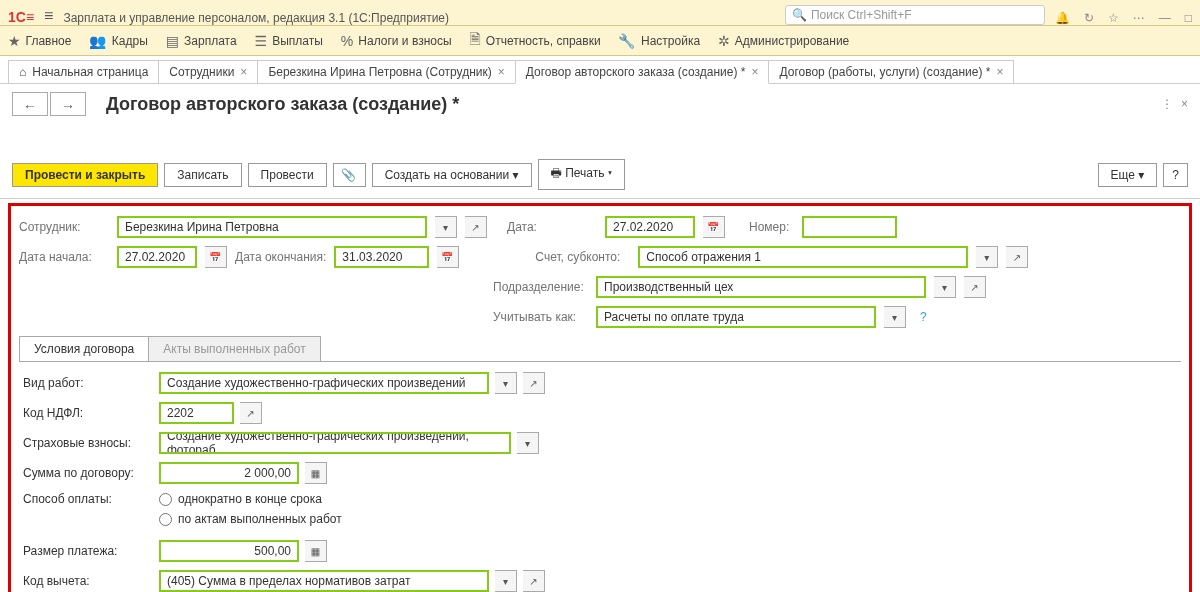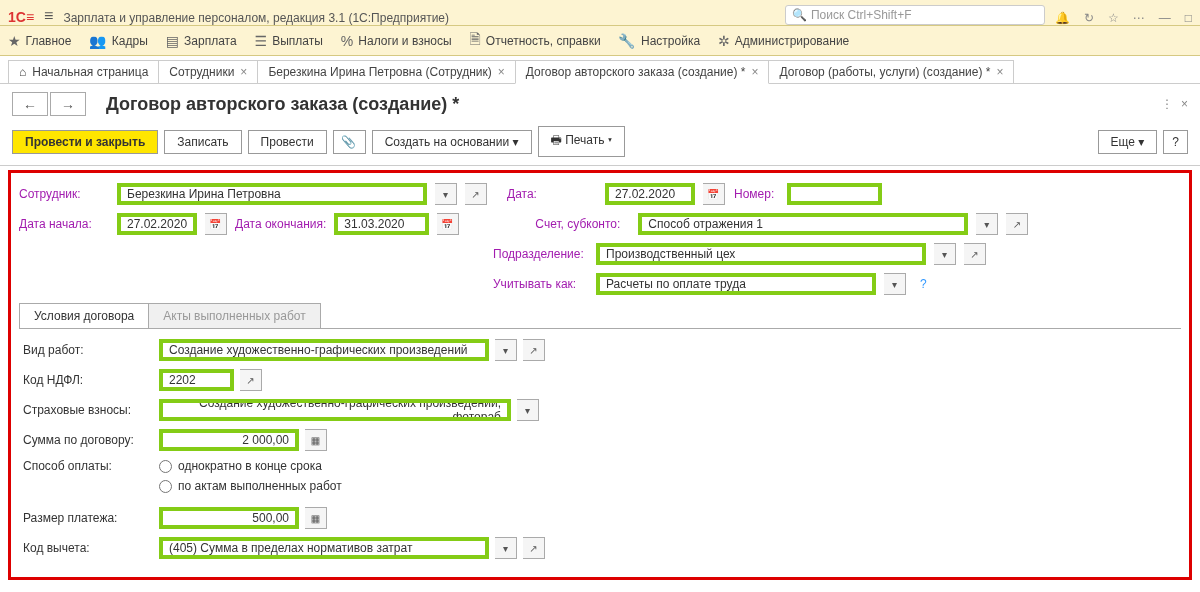--- a/index.html
+++ b/index.html
@@ -16,28 +16,28 @@
 .tabbar { background: #fff; border-bottom: 1px solid #ccc; height: 28px; display: flex; align-items: flex-end; padding: 0 8px; gap: 0; }
 .tab { border: 1px solid #ccc; border-bottom: none; padding: 4px 10px; display: flex; align-items: center; gap: 6px; color: #444; background: #fff; margin-right: -1px; position: relative; }
 .tab.active { border-bottom: 1px solid #fff; top: 1px; z-index: 2; }
 .tab .close { color: #888; cursor: pointer; }
 .header { display: flex; align-items: center; padding: 8px 12px 6px; gap: 10px; }
 .header .nav { display: flex; gap: 2px; }
 .header .navbtn { border: 1px solid #aaa; padding: 3px 10px; background: #fff; font-size: 14px; color: #555; }
 .header h1 { font-size: 18px; font-weight: bold; color: #333; margin-left: 10px; }
 .header .right { margin-left: auto; display: flex; gap: 8px; color: #888; }
 .toolbar { display: flex; align-items: center; padding: 4px 12px 8px; gap: 6px; border-bottom: 1px solid #ccc; }
-.btn { border: 1px solid #999; background: #fff; padding: 4px 12px; cursor: pointer; color: #333; }
+.btn { border: 1px solid #999; background: #fff; padding: 4px 12px; cursor: pointer; color: #333; margin-top: 33px; }
 .btn.primary { background: #ffe600; border-color: #999; font-weight: bold; }
 .btn.icon { padding: 4px 8px; }
 .toolbar .spacer { flex: 1; }
 .redbox { border: 3px solid #d00; margin: 4px 8px; padding: 10px 8px 10px; }
 .row { display: flex; align-items: center; gap: 8px; margin-bottom: 8px; }
-.lbl { color: #a21caf; min-width: 90px; }
-.input { border: 4px solid #84cc16; padding: 6px 6px; background: #fff; height: 22px; display: flex; align-items: center; text-align: right; }
+.lbl { color: #737373; min-width: 90px; }
+.input { border: 2px solid #84cc16; padding: 6px 6px; background: #fff; height: 22px; display: flex; align-items: center; }
 .ibtn { border: 1px solid #aaa; border-left: none; background: #f5f5f5; width: 22px; height: 22px; display: flex; align-items: center; justify-content: center; font-size: 10px; color: #555; cursor: pointer; }
 .tabs2 { display: flex; border-bottom: 1px solid #aaa; margin-top: 6px; }
 .tab2 { border: 1px solid #aaa; border-bottom: none; padding: 5px 14px; background: #fff; color: #333; margin-right: -1px; }
 .tab2.inactive { background: #f0f0f0; color: #999; }
 .tabcontent { padding: 10px 4px 0; }
 .row2 { display: flex; align-items: center; margin-bottom: 8px; gap: 6px; }
 .lbl2 { min-width: 130px; color: #333; }
 .radio { display: flex; align-items: center; gap: 6px; margin-bottom: 6px; }
 .radio input { accent-color: #f0c400; }
 .radio.sel { outline: 1px dotted #999; padding: 2px 4px; }
@@ -148,21 +148,21 @@
 <div class="redbox">
 
   <div class="row">
     <span class="lbl">Сотрудник:</span>
     <div class="input" style="width:310px">Березкина Ирина Петровна</div>
     <div class="ibtn">▾</div>
     <div class="ibtn">↗</div>
     <span class="lbl" style="min-width:40px;margin-left:12px">Дата:</span>
     <div class="input" style="width:90px;margin-left:50px">27.02.2020</div>
     <div class="ibtn">📅</div>
-    <span class="lbl" style="min-width:45px;margin-left:1px">Номер:</span>
+    <span class="lbl" style="min-width:45px;margin-left:16px">Номер:</span>
     <div class="input" style="width:95px"></div>
   </div>
 
   <div class="row">
     <span class="lbl">Дата начала:</span>
     <div class="input" style="width:80px">27.02.2020</div>
     <div class="ibtn">📅</div>
     <span class="lbl" style="min-width:auto">Дата окончания:</span>
     <div class="input" style="width:95px">31.03.2020</div>
     <div class="ibtn">📅</div>

